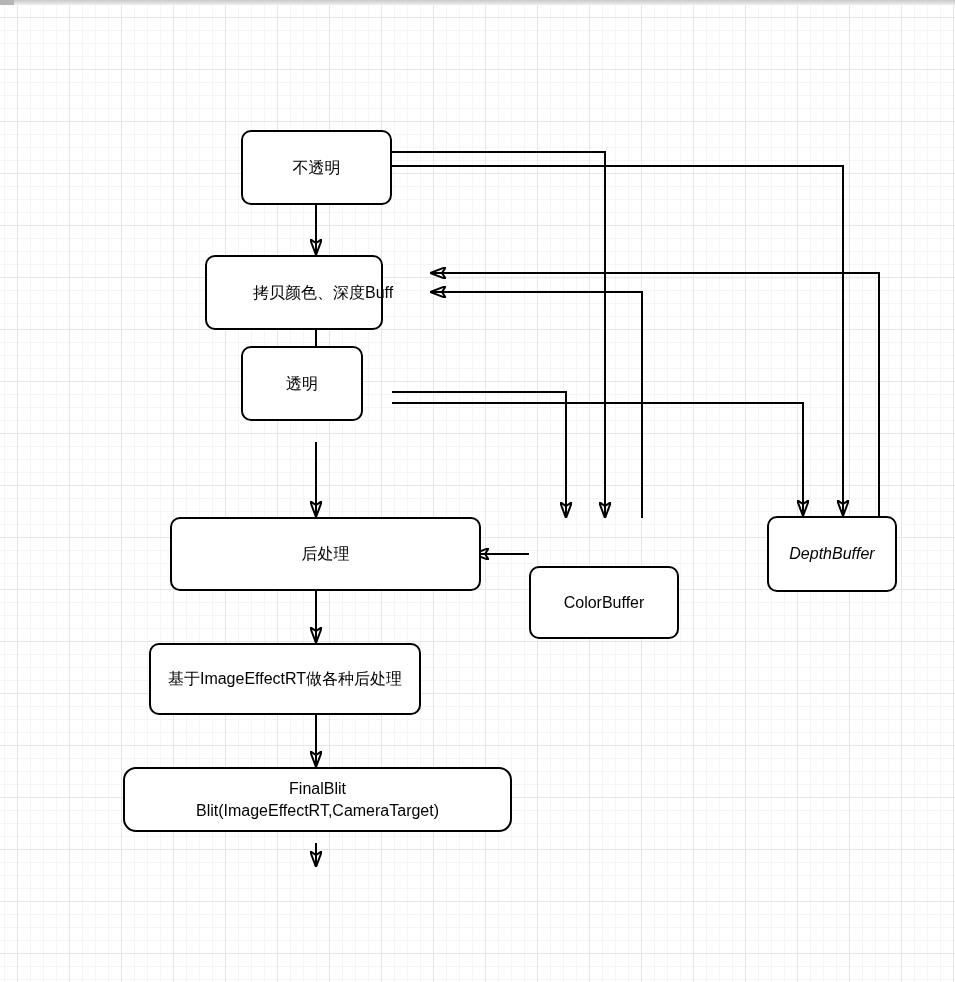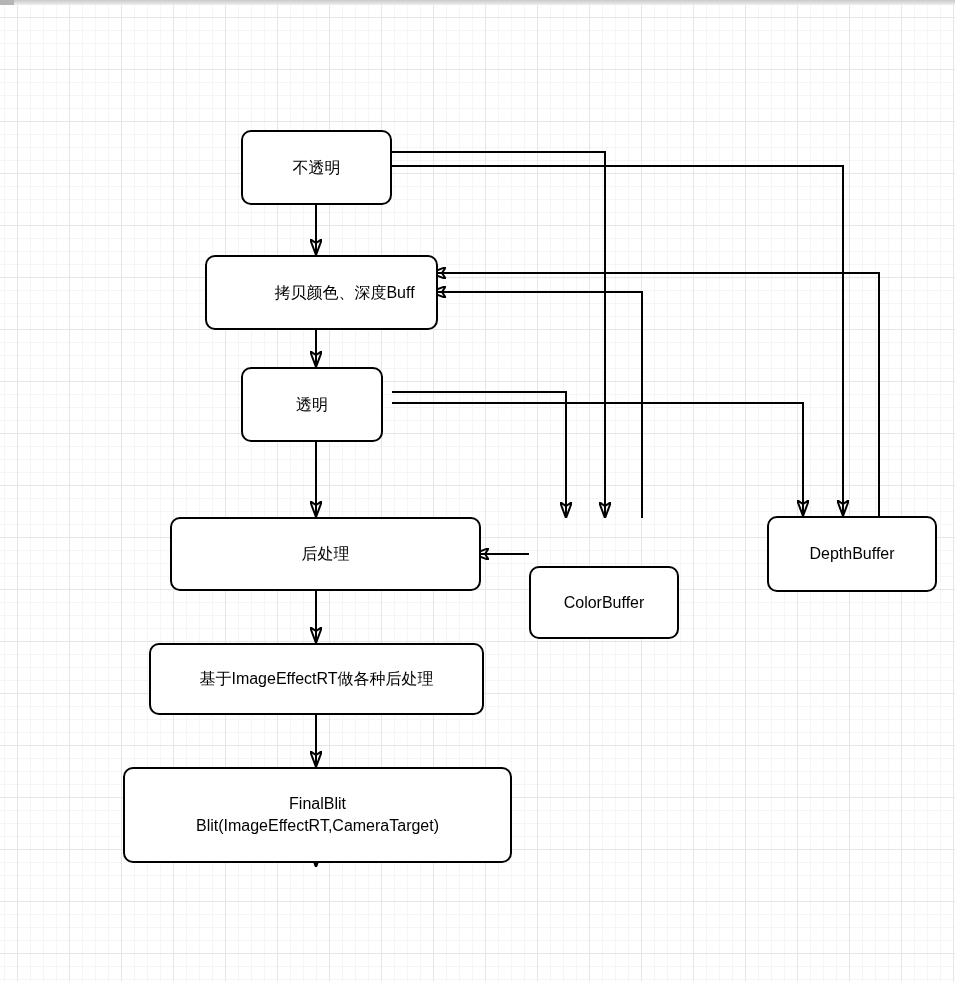--- a/index.html
+++ b/index.html
@@ -95,43 +95,43 @@
     <path d="M642,518 L642,292 L431,292" marker-end="url(#arrow)"></path>
     <path d="M879,516 L879,273 L431,273" marker-end="url(#arrow)"></path>
 
     <path d="M529,554 L474,554" marker-end="url(#arrow)"></path>
   </svg>
 
   <div class="node" style="left:241px; top:130px; width:151px; height:75px;">
     <span class="lbl">不透明</span>
   </div>
 
-  <div class="node" style="left:205px; top:255px; width:233px; height:75px;padding-left:46px;">
+  <div class="node" style="left:205px; top:255px; width:178px; height:75px;padding-left:46px;">
     <span class="lbl">拷贝颜色、深度Buff</span>
   </div>
 
-  <div class="node" style="left:241px; top:367px; width:142px; height:75px;">
+  <div class="node" style="left:241px; top:346px; width:122px; height:75px;">
     <span class="lbl">透明</span>
   </div>
 
   <div class="node" style="left:170px; top:517px; width:311px; height:74px;">
     <span class="lbl">后处理</span>
   </div>
 
   <div class="node" style="left:529px; top:518px; width:150px; height:73px;margin-top:48px;">
     <span class="lbl">ColorBuffer</span>
   </div>
 
-  <div class="node" style="left:767px; top:516px; width:170px; height:76px;">
+  <div class="node" style="left:767px; top:516px; width:130px; height:76px;font-style:italic;">
     <span class="lbl">DepthBuffer</span>
   </div>
 
-  <div class="node" style="left:149px; top:643px; width:335px; height:72px;">
+  <div class="node" style="left:149px; top:643px; width:272px; height:72px;">
     <span class="lbl">基于ImageEffectRT做各种后处理</span>
   </div>
 
-  <div class="node" style="left:123px; top:767px; width:389px; height:96px;">
+  <div class="node" style="left:123px; top:767px; width:389px; height:65px;border-radius:13px;">
     <span class="lbl">FinalBlit</span>
     <span class="lbl">Blit(ImageEffectRT,CameraTarget)</span>
   </div>
 
 
 </div>
 
 </body></html>

